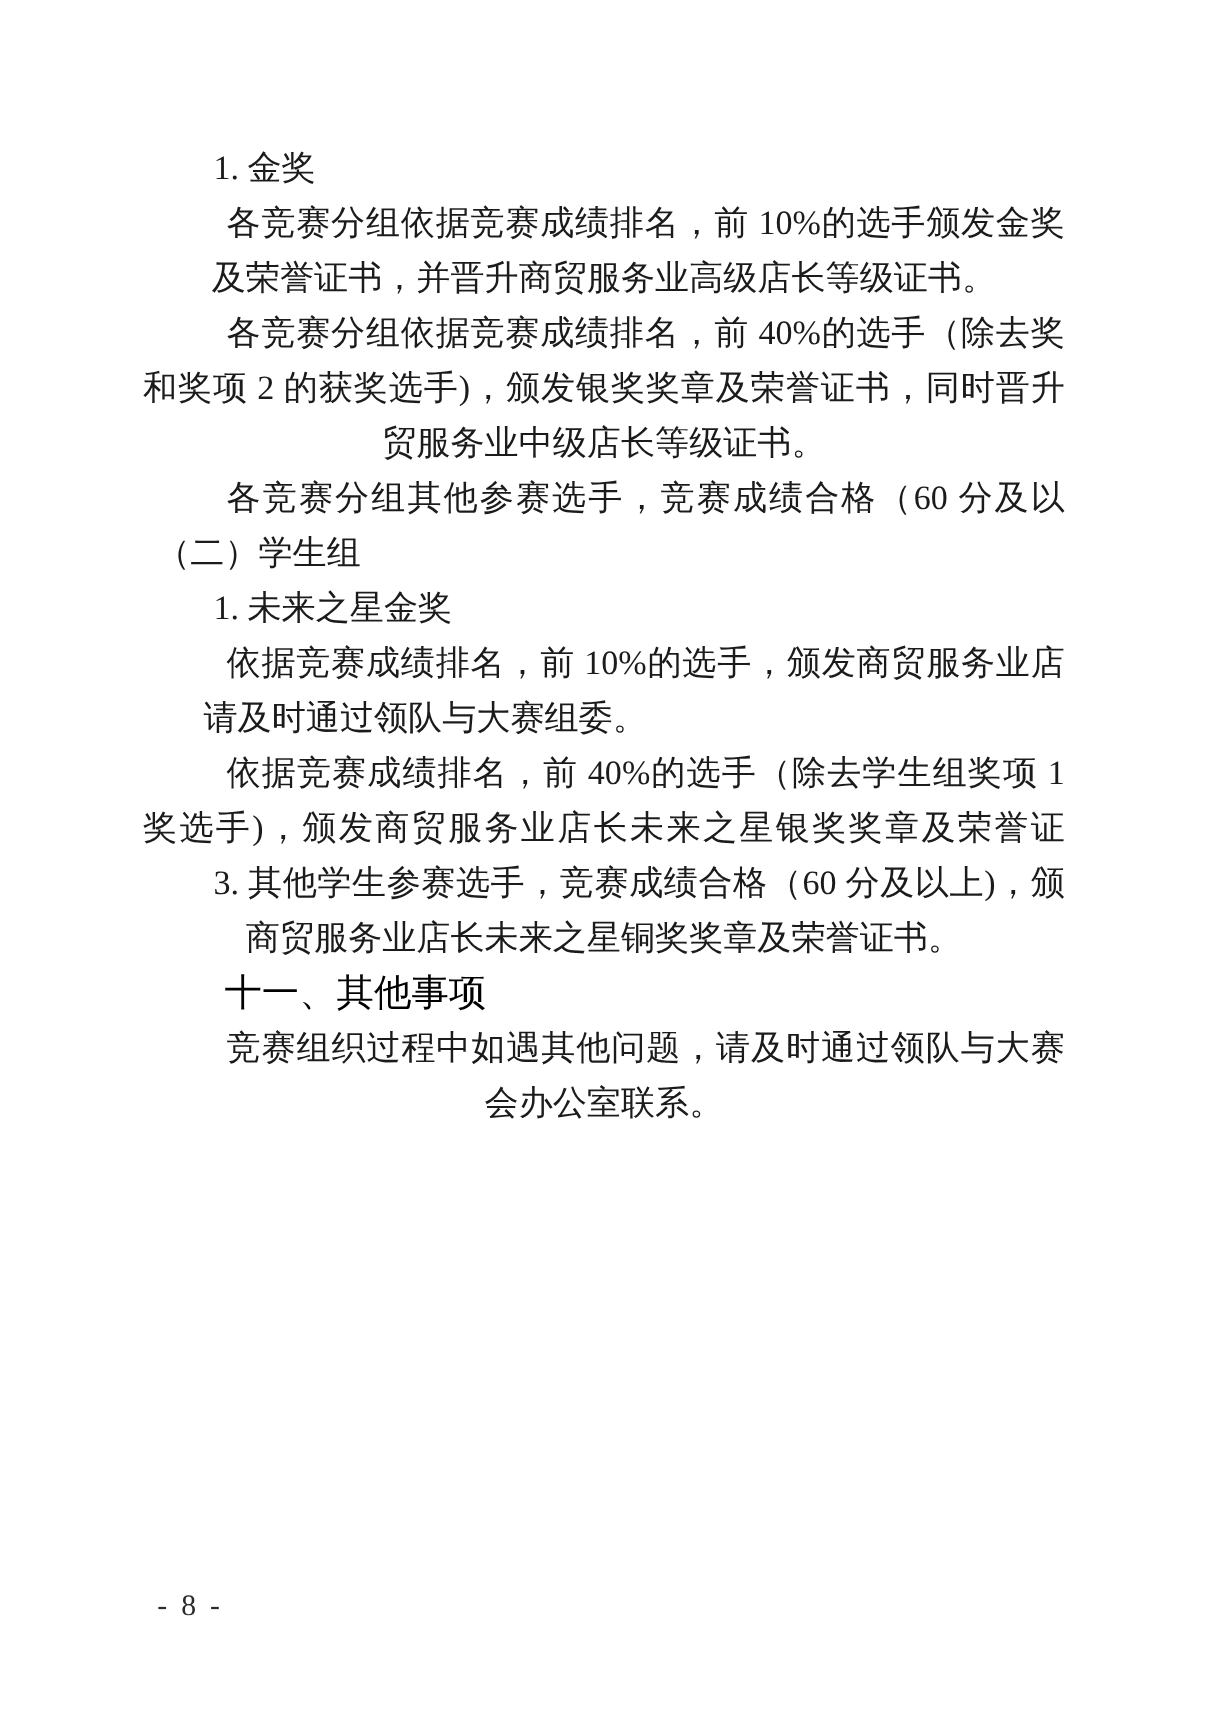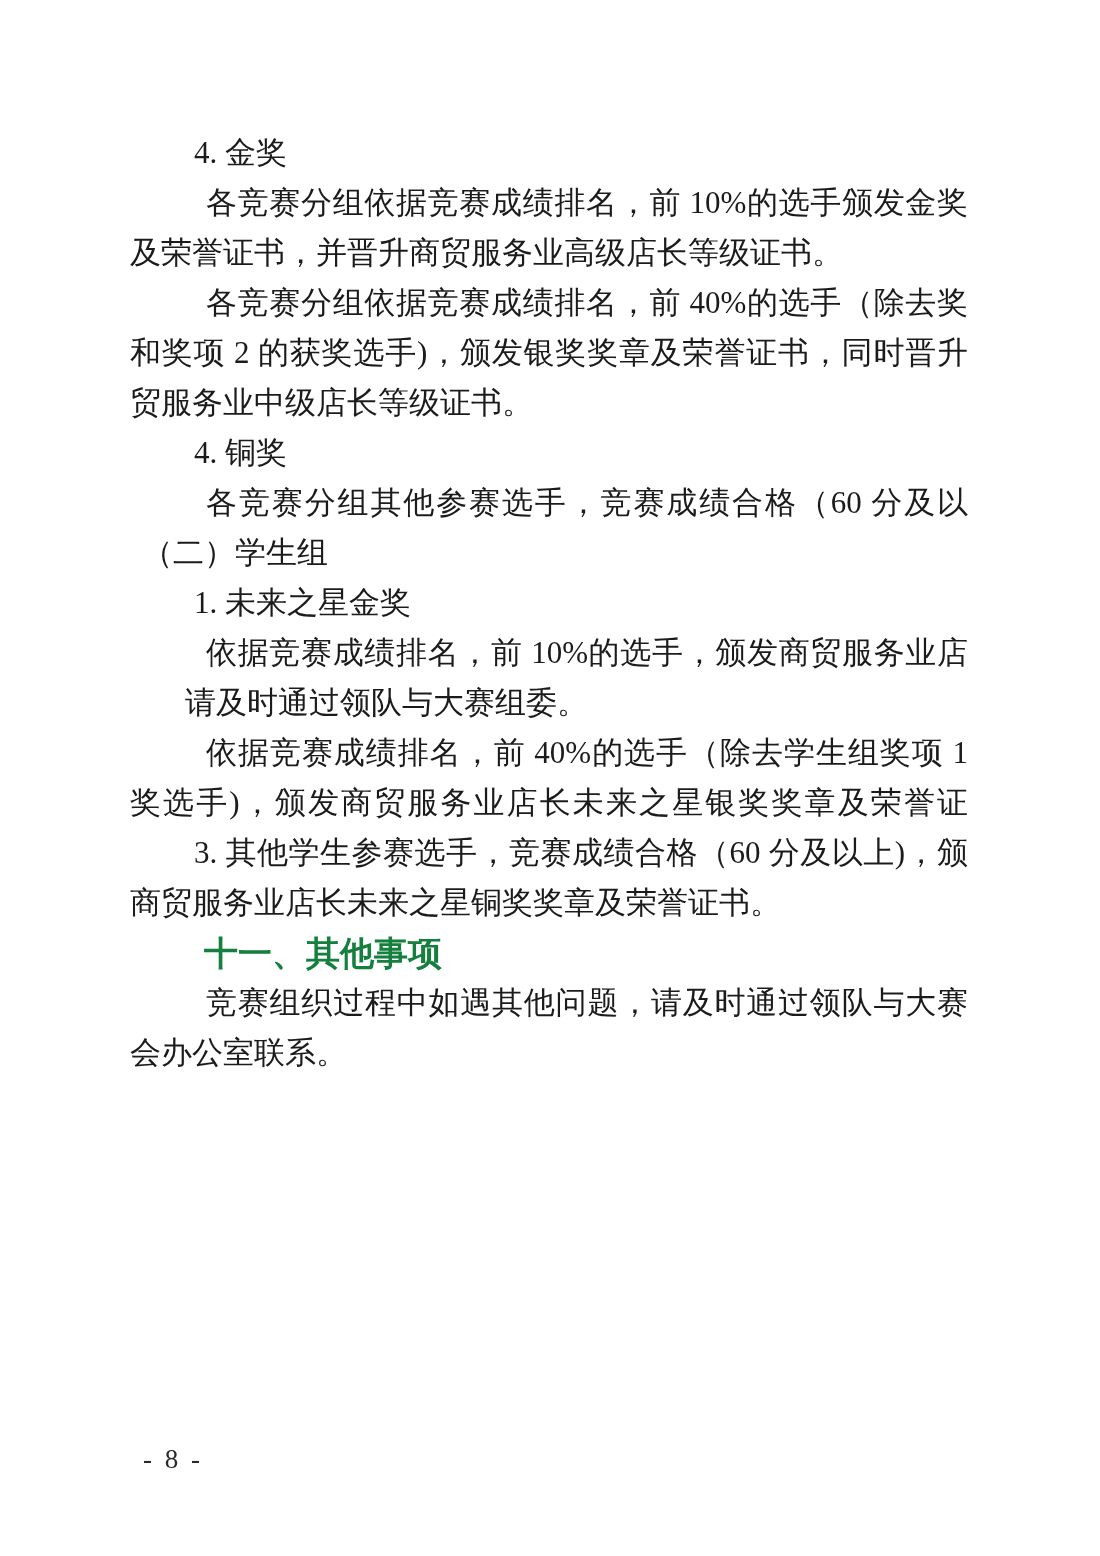--- a/index.html
+++ b/index.html
@@ -27,32 +27,32 @@
     font-size: 31px;
     color: #1b1b1b;
     white-space: nowrap;
     font-family: "Liberation Serif", "DejaVu Serif", serif;
   }
   
   .k-item    { padding-left: 64px; }
   
   .k-first   { padding-left: 76px; }
   
-  .k-cont    { padding-left: 0; }
+  .k-cont    { padding-left: 0; text-align: center; }
   
   .k-cont2   { padding-left: 55px; }
   
   .k-section { padding-left: 12px; }
   
   .k-heading {
     padding-left: 74px;
     font-family: "Liberation Sans", "DejaVu Sans", sans-serif;
-    font-weight: 700;
+    font-weight: 400;
     font-size: 34px;
-    color: #15803d;
+    color: #000000;
   }
   
   .fill {
     white-space: normal;
     text-align: justify;
     text-align-last: justify;
     text-justify: inter-character;
     overflow: hidden;
     height: 50px;
   }
@@ -65,27 +65,26 @@
     letter-spacing: 3px;
     font-family: "Liberation Serif", "DejaVu Serif", serif;
   }
 </style>
 </head>
 <body>
 
 <div class="page">
   <div class="content">
 
-  <div class="line k-item">4. 金奖</div>
+  <div class="line k-item">1. 金奖</div>
       <div class="line k-first fill">各竞赛分组依据竞赛成绩排名，前 10%的选手颁发金奖奖章</div>
       <div class="line k-cont">及荣誉证书，并晋升商贸服务业高级店长等级证书。</div>
       <div class="line k-first fill">各竞赛分组依据竞赛成绩排名，前 40%的选手（除去奖项 1</div>
       <div class="line k-cont fill">和奖项 2 的获奖选手)，颁发银奖奖章及荣誉证书，同时晋升商</div>
       <div class="line k-cont">贸服务业中级店长等级证书。</div>
-      <div class="line k-item">4. 铜奖</div>
       <div class="line k-first fill">各竞赛分组其他参赛选手，竞赛成绩合格（60 分及以上)，</div>
       <div class="line k-section">（二）学生组</div>
       <div class="line k-item">1. 未来之星金奖</div>
       <div class="line k-first fill">依据竞赛成绩排名，前 10%的选手，颁发商贸服务业店长</div>
       <div class="line k-cont2">请及时通过领队与大赛组委。</div>
       <div class="line k-first fill">依据竞赛成绩排名，前 40%的选手（除去学生组奖项 1 的获</div>
       <div class="line k-cont fill">奖选手)，颁发商贸服务业店长未来之星银奖奖章及荣誉证书。</div>
       <div class="line k-item fill">3. 其他学生参赛选手，竞赛成绩合格（60 分及以上)，颁发</div>
       <div class="line k-cont">商贸服务业店长未来之星铜奖奖章及荣誉证书。</div>
       <div class="line k-heading">十一、其他事项</div>

